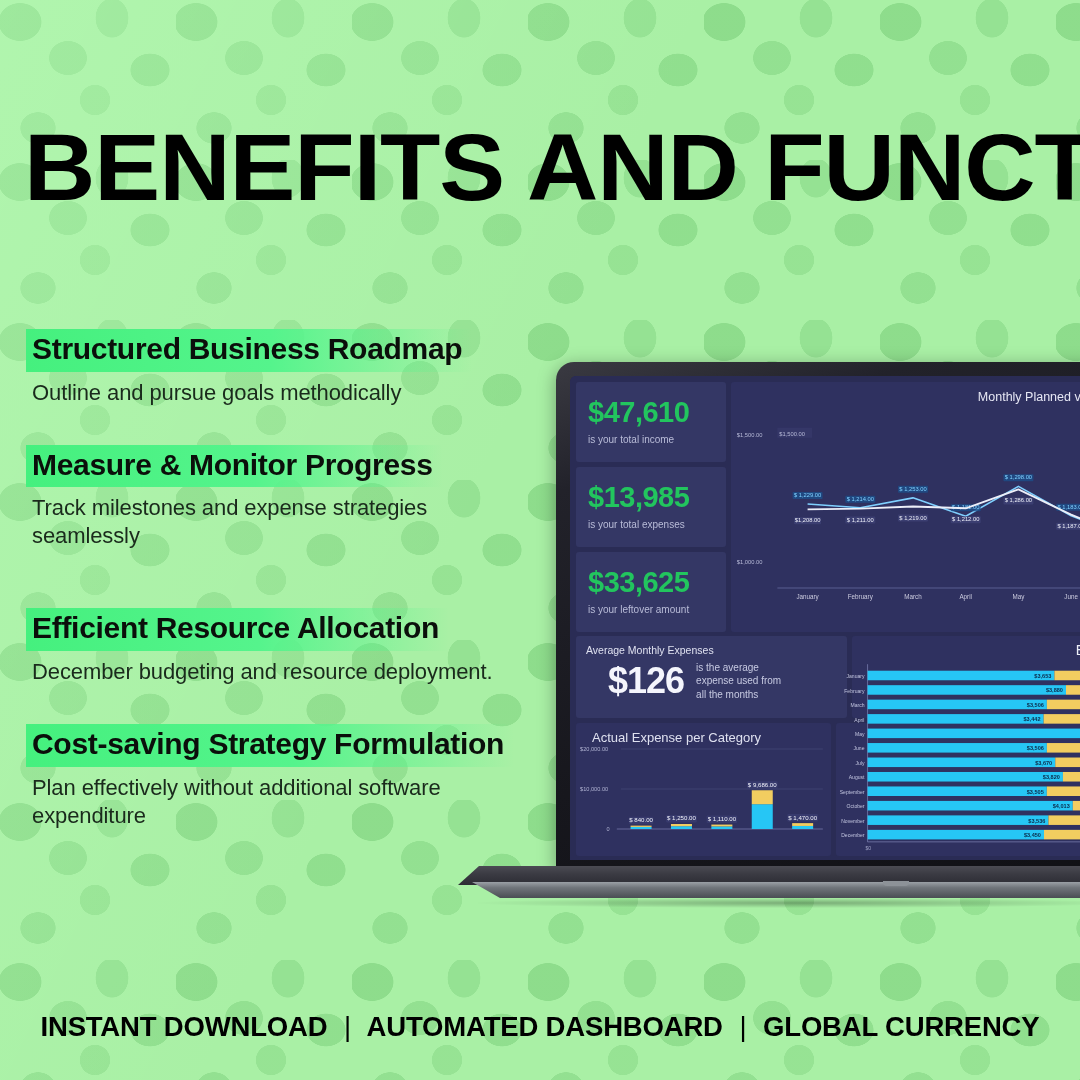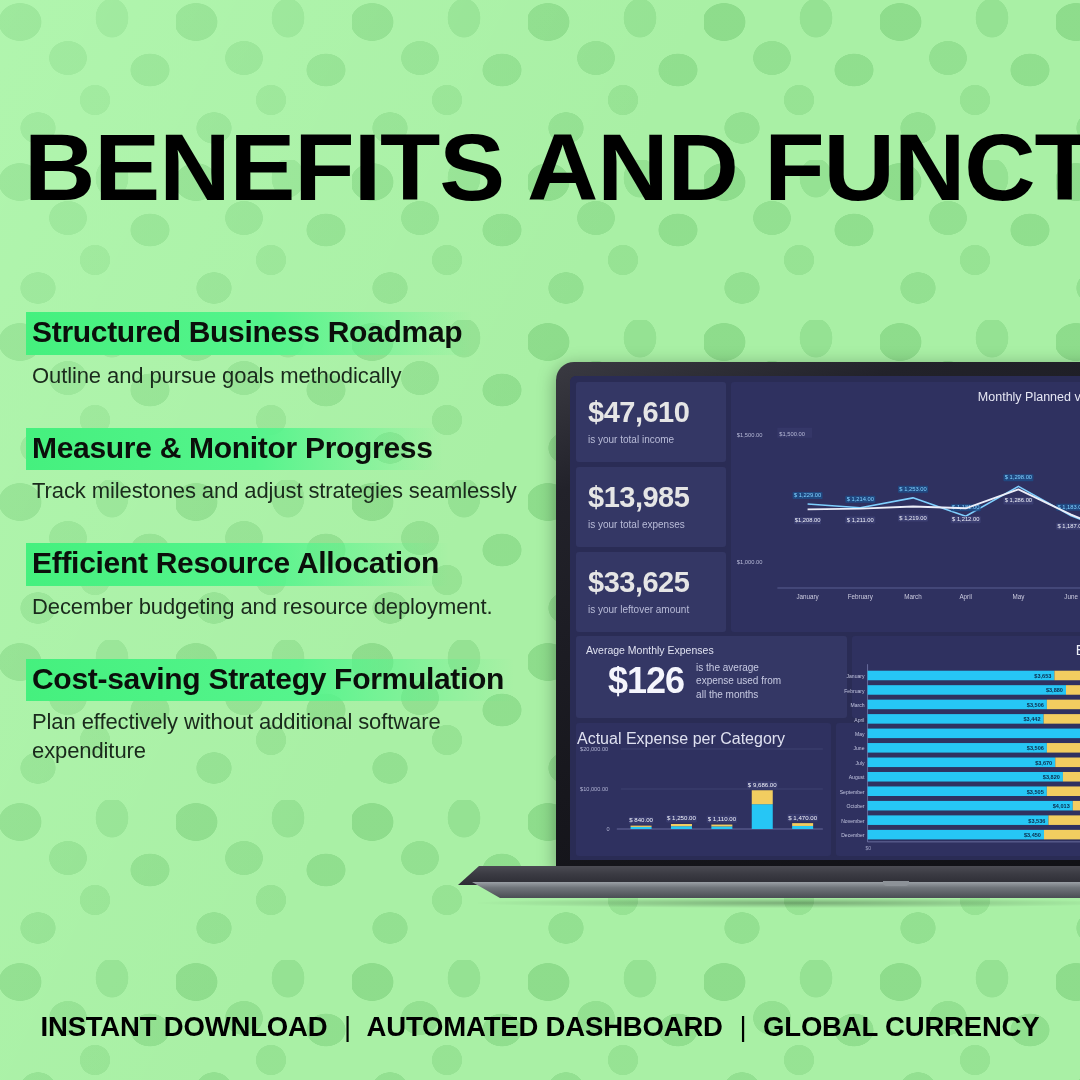--- a/index.html
+++ b/index.html
@@ -63,22 +63,22 @@
   }
   .b-sub{
     font-size:22px;
     color:#1a2a1c;
     line-height:1.28;
     padding-left:6px;
     margin-top:7px;
     max-width:505px;
     letter-spacing:-.1px;
   }
-  #benefit-1 { margin-bottom:38px; }
-  #benefit-2 { margin-bottom:38px; }
+  #benefit-1 { margin-bottom:38px;margin-top:17px; }
+  #benefit-2 { margin-bottom:58px; }
   #benefit-3 { margin-bottom:38px; }
 
   
   #footer{
     left:0; top:1012px; width:1080px;
     text-align:center;
     font-size:27px;
     font-weight:900;
     color:#000;
     letter-spacing:-.2px;
@@ -137,21 +137,21 @@
     color:#e9eaf5;
   }
 
   
   #dash-top{ position:absolute; left:6px; top:6px; right:0; height:250px; display:flex; gap:5px; }
   #kpi-col{ width:150px; display:flex; flex-direction:column; gap:5px; }
   .kpi{
     flex:1; background:#343765; border-radius:3px;
     padding:14px 0 0 12px;
   }
-  .kpi-value{ font-size:29px; font-weight:bold; letter-spacing:-.5px; color:#e5e5e5; }
+  .kpi-value{ font-size:29px; font-weight:bold; letter-spacing:-.5px; color:#22c55e; }
   .kpi-label{ font-size:10px; color:#b9bcd8; margin-top:5px; }
 
   
   #linechart-panel{ flex:1; background:#2f3160; border-radius:3px; position:relative; overflow:hidden; }
   #lc-title{ position:absolute; right:10px; top:8px; font-size:12.5px; color:#e6e7f4; white-space:nowrap; }
   #lc-svg{ position:absolute; left:0; top:22px; width:100%; height:210px; }
   .lc-ylabel{ font-size:6px; fill:#b6b9d6; }
   .lc-xlabel{ font-size:6.5px; fill:#ccccdf; }
   .lc-lbl-plan{ font-size:6px; fill:#7fd0ff; }
   .lc-lbl-act{ font-size:6px; fill:#eceef8; }
@@ -163,21 +163,21 @@
   #avg-row{ display:flex; align-items:center; gap:12px; margin-top:4px; }
   #avg-value{ font-size:36px; font-weight:bold; letter-spacing:-1px; color:#f4f5fc; padding-left:22px; }
   #avg-note{ font-size:10px; color:#c7cae2; line-height:1.35; max-width:95px; }
 
   #hbar-panel{ flex:1; background:#2f3160; border-radius:3px; position:relative; overflow:hidden; }
   #hb-title{ position:absolute; right:8px; top:6px; font-size:14px; color:#eceef8; white-space:nowrap; }
 
   
   #dash-bot{ position:absolute; left:6px; top:347px; right:0; bottom:4px; display:flex; gap:5px; }
   #cat-panel{ width:255px; background:#2f3160; border-radius:3px; position:relative; overflow:hidden; }
-  #cat-title{ position:absolute; left:1px; top:7px; font-size:16px; color:#dfe1f0; }
+  #cat-title{ position:absolute; left:16px; top:7px; font-size:13px; color:#dfe1f0; }
   #cat-svg{ position:absolute; left:0; top:18px; width:100%; height:100px; }
   .cat-ylabel{ font-size:5.5px; fill:#b0b3d2; }
   .cat-vlabel{ font-size:6px; fill:#f0f1fa; }
   .grid-line{ stroke:#4a4d7d; stroke-width:.6; }
 
   #hbar-lower{ flex:1; background:#2f3160; border-radius:3px; position:relative; overflow:hidden; }
 
   
   #hbar-overlay{
     position:absolute; left:261px; top:266px; right:0; bottom:4px;
@@ -199,21 +199,21 @@
 
 <div class="layer" id="benefits">
 
   <div class="benefit" id="benefit-1">
     <div class="b-head">Structured Business Roadmap</div>
     <div class="b-sub">Outline and pursue goals methodically</div>
   </div>
 
   <div class="benefit" id="benefit-2">
     <div class="b-head">Measure &amp; Monitor Progress</div>
-    <div class="b-sub">Track milestones and adjust strategies seamlessly</div>
+    <div class="b-sub">Track milestones and expense strategies seamlessly</div>
   </div>
 
   <div class="benefit" id="benefit-3">
     <div class="b-head">Efficient Resource Allocation</div>
     <div class="b-sub">December budgeting and resource deployment.</div>
   </div>
 
   <div class="benefit" id="benefit-4">
     <div class="b-head">Cost-saving Strategy Formulation</div>
     <div class="b-sub">Plan effectively without additional software expenditure</div>

